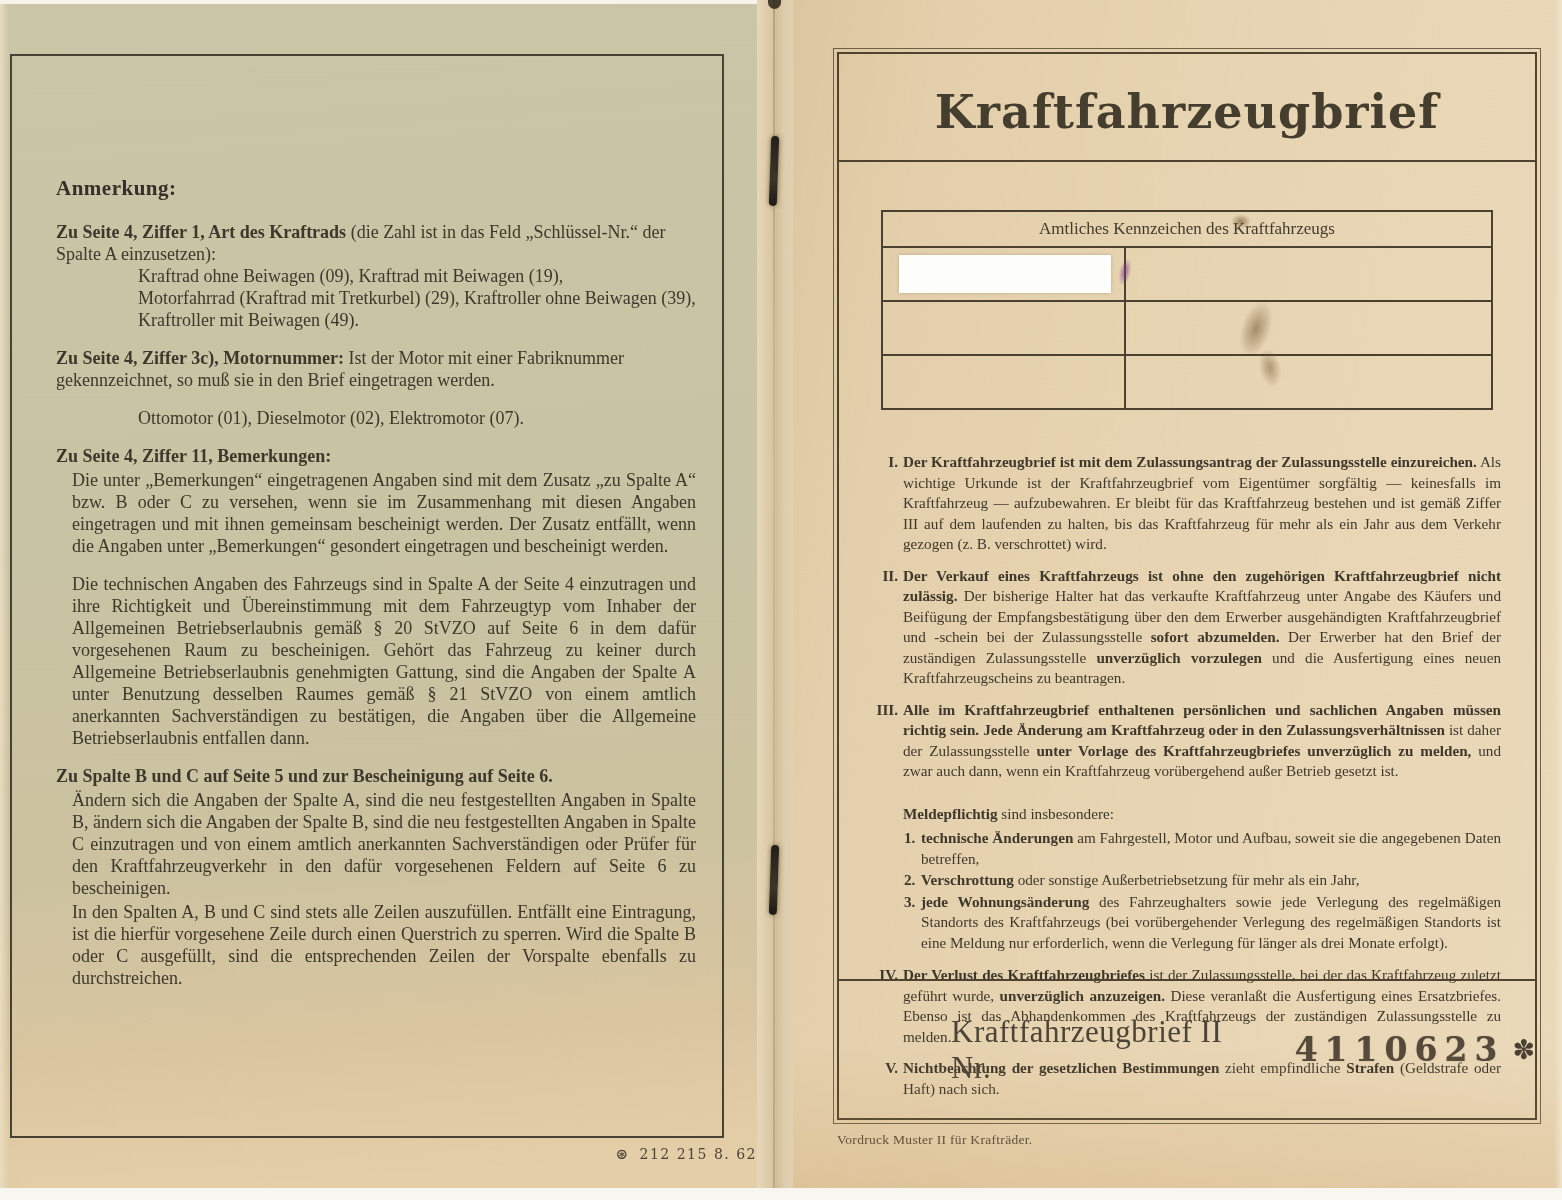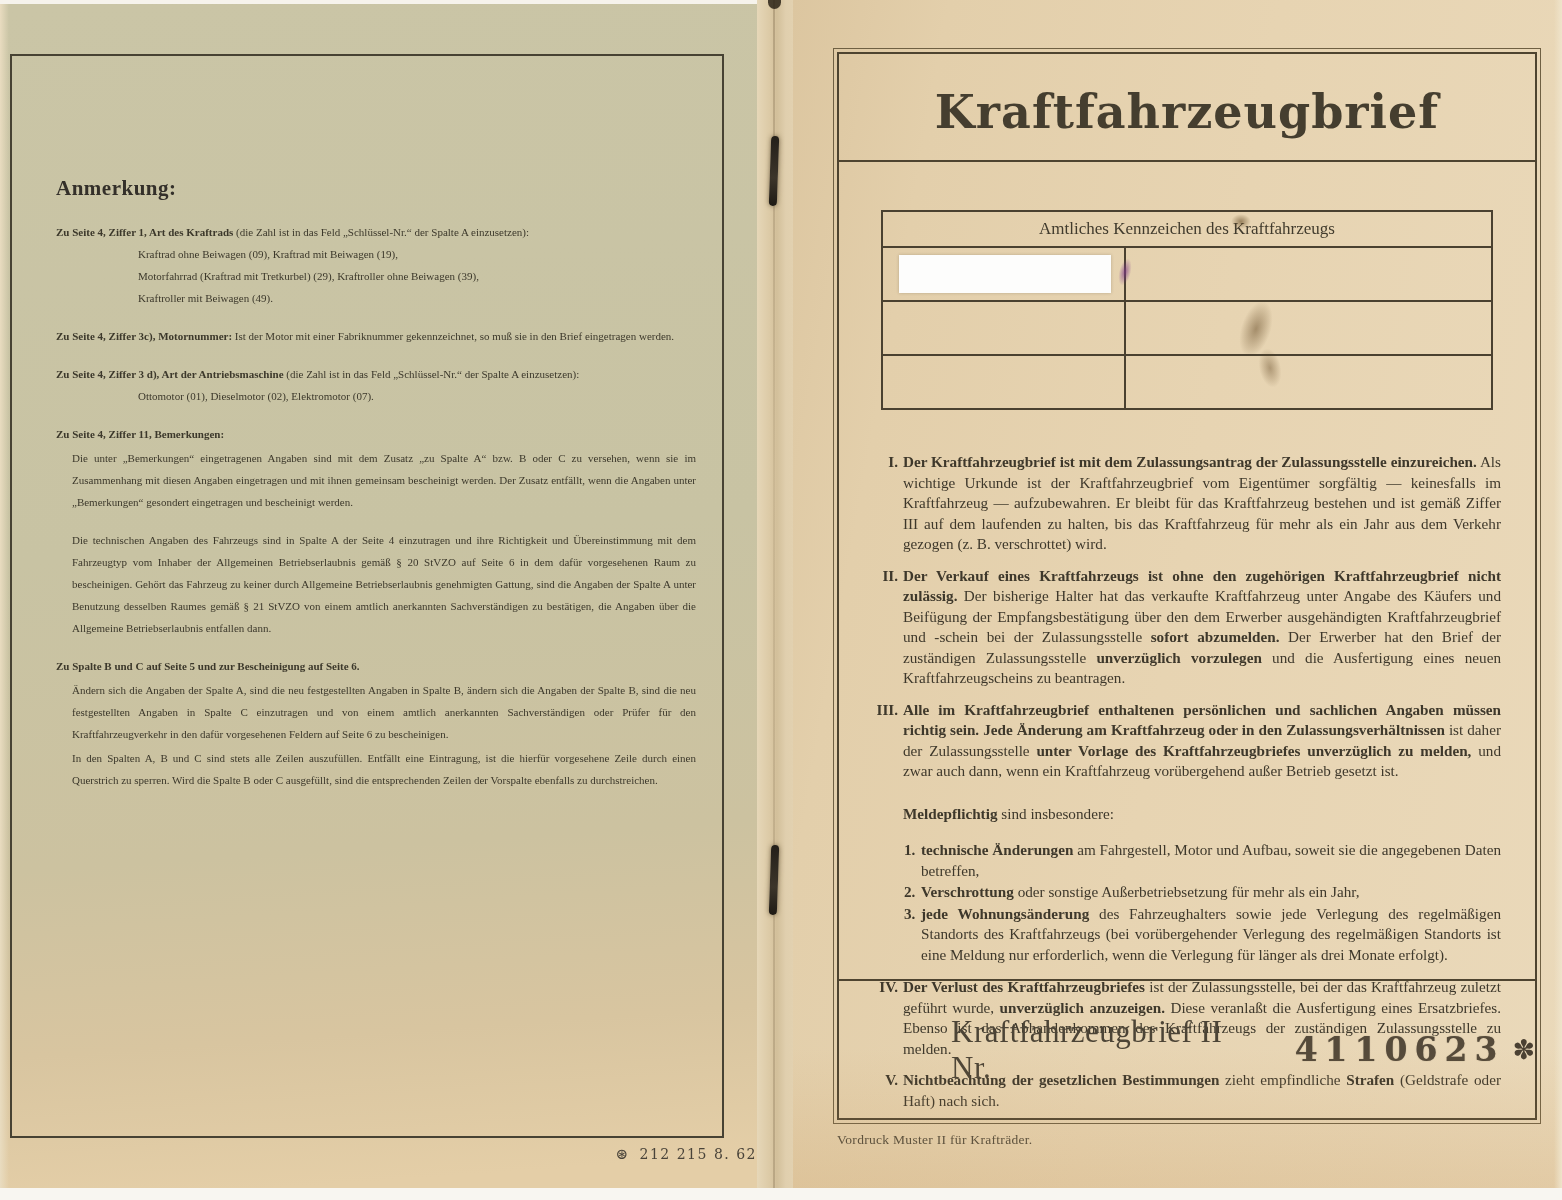--- a/index.html
+++ b/index.html
@@ -18,21 +18,21 @@
   .page-left::before{content:"";position:absolute;left:0;top:0;width:9px;height:100%;
     background:linear-gradient(90deg,#e9dcc0,rgba(233,220,192,0));}
   .lbox{
     position:absolute;left:10px;top:50px;width:714px;height:1084px;
     border:2px solid #474233;box-sizing:border-box;
     padding:0 26px 0 44px;color:#3c382b;
   }
   .lbox h2{
     margin:120px 0 20px 0;font-size:21px;letter-spacing:.5px;color:#34302a;
   }
-  .sec{margin-bottom:16px;font-size:11px;line-height:22px;}
+  .sec{margin-bottom:16px;font-size:18px;line-height:22px;}
   .sec-head{text-align:left;}
   .ind{margin-left:82px;}
   .sec p{margin:2px 0 0 16px;text-align:justify;}
   .b{font-weight:bold;}
   .print-code{
     position:absolute;left:0;top:1141px;width:757px;text-align:right;
     font-size:14px;letter-spacing:1.5px;color:#494339;
     font-family:"DejaVu Serif",serif;
   }
   .pmark{margin-right:10px;font-size:15px;}
@@ -95,21 +95,21 @@
   }
   .smudge{
     position:absolute;left:236px;top:10px;width:12px;height:28px;border-radius:50%;
     background:radial-gradient(ellipse at center,rgba(125,55,135,.7),rgba(125,55,135,0) 70%);
     transform:rotate(14deg);
   }
 
   .paras{margin-top:42px;font-size:15.2px;line-height:20.5px;text-align:justify;color:#3e382b;}
   .para{position:relative;padding-left:30px;margin-bottom:11px;}
   .pnum{position:absolute;left:0;top:0;width:25px;text-align:right;font-weight:bold;}
-  .meld{padding-left:30px;margin:2px 0 16px 0;}
+  .meld{padding-left:30px;margin:2px 0 4px 0;}
   .mitem{position:relative;padding-left:48px;margin-bottom:1px;}
   .mnum{position:absolute;left:31px;top:0;font-weight:bold;}
   .gap-after{margin-bottom:12px;}
 
   .serial-section{
     position:absolute;left:0;right:0;bottom:0;height:139px;
     border-top:2px solid #4e4430;
     display:flex;align-items:center;padding-left:112px;box-sizing:border-box;
   }
   .serial-label{font-size:31px;color:#4c4436;letter-spacing:.5px;}
@@ -152,21 +152,20 @@
           <div>Motorfahrrad (Kraftrad mit Tretkurbel) (29), Kraftroller ohne Beiwagen (39),</div>
           <div>Kraftroller mit Beiwagen (49).</div>
         </div>
       </div>
 
       <div class="sec">
         <div class="sec-head"><span class="b">Zu Seite 4, Ziffer 3c), Motornummer: </span><span>Ist der Motor mit einer Fabriknummer gekennzeichnet, so muß sie in den Brief eingetragen werden.</span></div>
       </div>
 
       <div class="sec">
-        <div class="sec-head"><span class="b">Zu Seite 4, Ziffer 3 d), Art der Antriebsmaschine </span><span>(die Zahl ist in das Feld „Schlüssel-Nr.“ der Spalte A einzusetzen):</span></div>
         <div class="ind">
           <div>Ottomotor (01), Dieselmotor (02), Elektromotor (07).</div>
         </div>
       </div>
 
       <div class="sec">
         <div class="sec-head"><span class="b">Zu Seite 4, Ziffer 11, Bemerkungen:</span></div>
         <p>Die unter „Bemerkungen“ eingetragenen Angaben sind mit dem Zusatz „zu Spalte A“ bzw. B oder C zu versehen, wenn sie im Zusammenhang mit diesen Angaben eingetragen und mit ihnen gemeinsam bescheinigt werden. Der Zusatz entfällt, wenn die Angaben unter „Bemerkungen“ gesondert eingetragen und bescheinigt werden.</p>
       </div>
 

